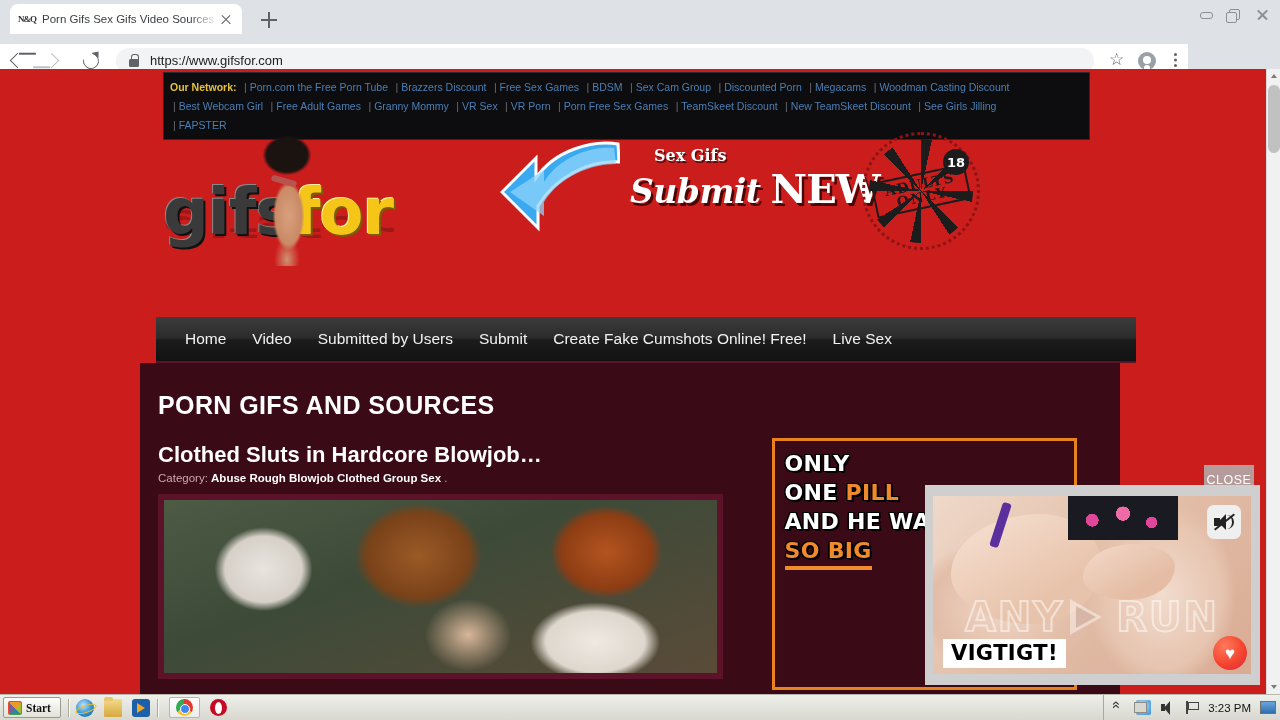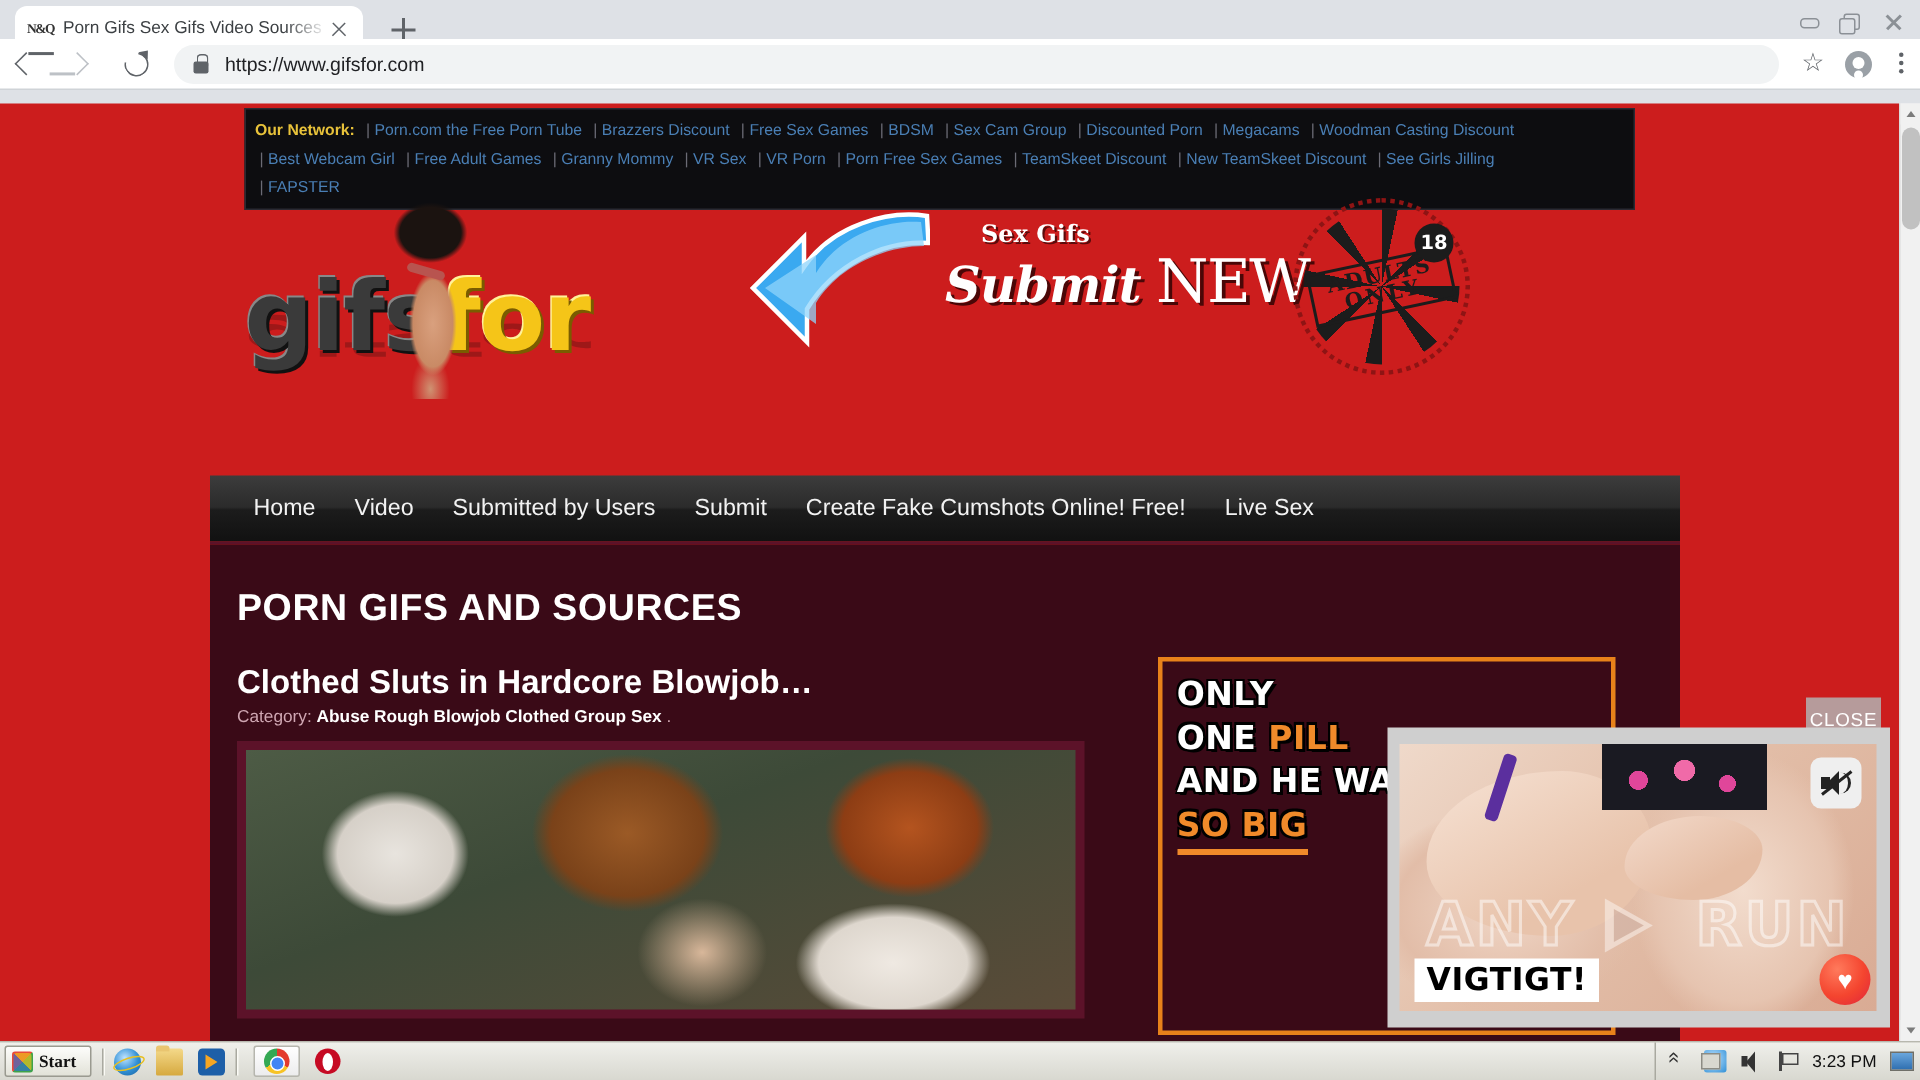--- a/index.html
+++ b/index.html
@@ -40,21 +40,21 @@
   .newtab::after{ left:12px; top:4px; width:1.6px; height:16px; }
 
   .wincontrols { position:absolute; right:4px; top:2px; height:26px; display:flex; align-items:center; }
   .wc { width:26px; height:22px; margin-left:2px; position:relative; }
   .wc .min { position:absolute; left:6px; top:8px; width:13px; height:7px; border:1.3px solid #8b9096; border-radius:3px;}
   .wc .max1{ position:absolute; left:7px; top:5px; width:11px; height:11px; border:1.3px solid #8b9096; border-radius:2px;}
   .wc .max2{ position:absolute; left:4px; top:8px; width:11px; height:11px; border:1.3px solid #8b9096; border-radius:2px; background:#dee1e6;}
   .wc .x1,.wc .x2 { position:absolute; left:6px; top:10px; width:13px; height:1.6px; background:#8b9096; }
   .wc .x1{transform:rotate(45deg);} .wc .x2{transform:rotate(-45deg);}
 
-  .toolbar { position:absolute; left:0; top:26px; width:1280px; height:34px; background:#ffffff;
+  .toolbar { position:absolute; left:0; top:44px; width:1188px; height:34px; background:#ffffff;
              display:flex; align-items:center; border-bottom:1px solid #cfd3d7; }
   .navbtn { width:36px; height:34px; position:relative; flex:0 0 36px; }
   .arrow-back, .arrow-fwd {
     position:absolute; left:12px; top:11px; width:11px; height:11px;
     border-left:1.7px solid #5f6368; border-bottom:1.7px solid #5f6368;
   }
   .arrow-back { transform:rotate(45deg); }
   .arrow-fwd  { transform:rotate(-135deg); left:10px; border-color:#bdc1c6; }
   .arrow-back::after { content:""; position:absolute; left:0px; top:-1px;
       width:17px; height:1.7px; background:#5f6368; transform:rotate(-45deg); transform-origin:0 0; }
@@ -151,21 +151,21 @@
   .sw-small {
     font-family:"DejaVu Serif", serif; font-weight:bold; font-size:16px; color:#fff;
     text-shadow:1.5px 1.5px 0 #5b0b0b; display:block; margin-left:24px; line-height:1;
   }
   .sw-row { display:flex; align-items:baseline; margin-top:1px; }
   .sw-submit {
     font-family:"DejaVu Serif", serif; font-weight:bold; font-size:33px; color:#fff;
     text-shadow:2.5px 2.5px 0 #4a0707; font-style:italic; letter-spacing:-.5px;
   }
   .sw-new {
-    font-family:"DejaVu Serif", serif; font-weight:normal; font-size:40px; color:#fff;
+    font-family:"DejaVu Serif", serif; font-weight:bold; font-size:40px; color:#fff;
     text-shadow:2.5px 2.5px 0 #4a0707; margin-left:10px; letter-spacing:-1px;
   }
   .stamp {
     position:absolute; left:722px; top:8px; width:118px; height:118px; border-radius:50%;
     border:3px dotted #8e1414; display:flex; align-items:center; justify-content:center;
   }
   .stamp-inner {
     width:104px; height:104px; border-radius:50%; position:relative;
     background:
       conic-gradient(from 0deg, #1c1c1c 0deg 12deg, rgba(0,0,0,0) 12deg 45deg,
@@ -186,21 +186,21 @@
   .stamp-band span:nth-child(1){ font-size:14px; letter-spacing:1px; }
   .stamp-band span:nth-child(2){ font-size:14px; letter-spacing:2px; }
   .stamp-18 {
     position:absolute; right:4px; top:10px; width:26px; height:26px; border-radius:50%;
     background:#1c1c1c; color:#fff; font-size:13px; font-weight:bold;
     display:flex; align-items:center; justify-content:center; font-family:"DejaVu Sans", sans-serif;
   }
 
   
   .navbar {
-    position:absolute; left:0px; top:248px; width:980px; height:46px;
+    position:absolute; left:16px; top:248px; width:980px; height:46px;
     background:linear-gradient(#3c3c3c 0%, #2b2b2b 48%, #1c1c1c 52%, #111 100%);
     display:flex; align-items:center; padding-left:16px;
     border-bottom:2px solid #5c1229;
   }
   .navbar a {
     color:#f2f2f2; font-size:15.5px; text-decoration:none; padding:0 13px; white-space:nowrap;
   }
 
   
   .content { position:absolute; left:0px; top:294px; width:980px; min-height:400px; background:#3a0a17; padding:18px 18px 0 18px;}
@@ -292,21 +292,21 @@
   }
   .mute-glyph { position:relative; width:22px; height:18px; }
   .mute-glyph .spk { position:absolute; left:1px; top:5px; width:6px; height:8px; background:#222; }
   .mute-glyph .cone { position:absolute; left:5px; top:1px; width:0;height:0;
     border-top:8px solid transparent;border-bottom:8px solid transparent;border-right:8px solid #222;}
   .mute-glyph .wv { position:absolute; right:1px; top:2px; width:8px; height:14px;
     border-right:2px solid #222; border-radius:0 8px 8px 0; }
   .mute-glyph .slash { position:absolute; left:-1px; top:8px; width:25px; height:2px; background:#222; transform:rotate(-38deg);}
   .anyrun {
     position:absolute; left:50%; top:68%; transform:translate(-50%,-50%);
-    display:flex; align-items:center; gap:20px; opacity:.5;
+    display:flex; align-items:center; gap:6px; opacity:.5;
   }
   .anyrun .wm {
     font-family:"DejaVu Sans", sans-serif; font-weight:bold; font-size:40px; color:transparent;
     -webkit-text-stroke:2px #ffffff; letter-spacing:2px;
   }
   .anyrun .tri {
     width:40px; height:36px; position:relative;
   }
   .anyrun .tri::before {
     content:""; position:absolute; left:0; top:0; width:0; height:0;

